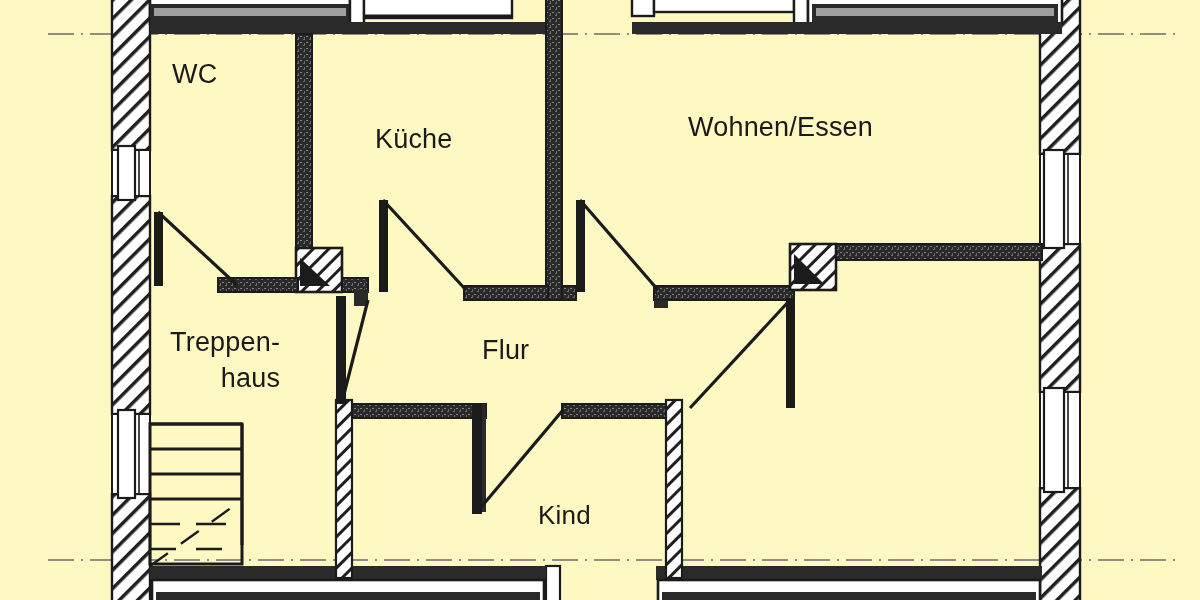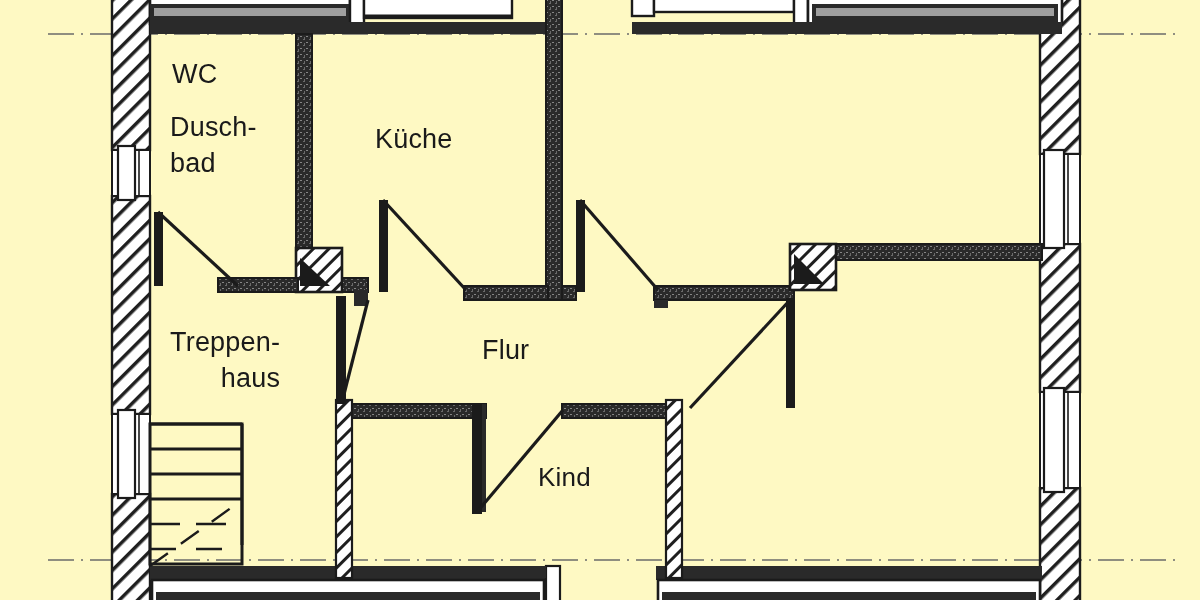--- a/index.html
+++ b/index.html
@@ -236,25 +236,25 @@
         <line x1="150" y1="549" x2="242" y2="549" stroke="#1b1b1b" stroke-width="2.6" stroke-dasharray="26 20"></line>
 
         <line x1="150" y1="566" x2="242" y2="500" stroke="#1b1b1b" stroke-width="2.4" stroke-dasharray="22 16"></line>
       </g>
 
     </g>
   </svg>
 
   <div class="room-label" style="left:172px; top:57px;">WC</div>
 
-  <div class="room-label" style="left:170px; top:110px;"><span>Dusch-</span><br><span>bad</span></div>
 
   <div class="room-label" style="left:375px; top:110px;margin-top:12px;">Küche</div>
 
+  <div class="room-label" style="left:688px; top:110px;">Wohnen/Essen</div>
 
   <div class="room-label" style="left:170px; top:325px;text-align:right;"><span>Treppen-</span><br><span>haus</span></div>
 
   <div class="room-label" style="left:482px; top:333px;">Flur</div>
 
 
-  <div class="room-label small" style="left:538px; top:460px;">Kind</div>
+  <div class="room-label small" style="left:538px; top:498px;">Kind</div>
 
 </div>
 
 </body></html>

